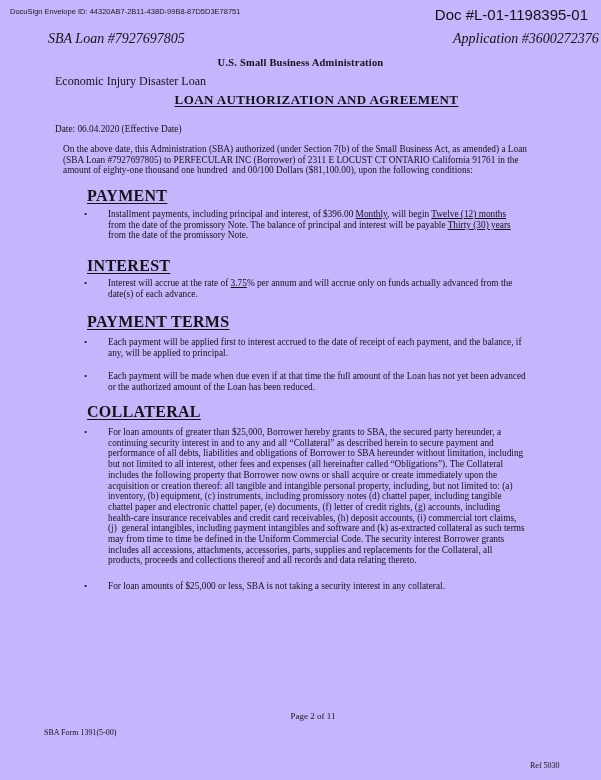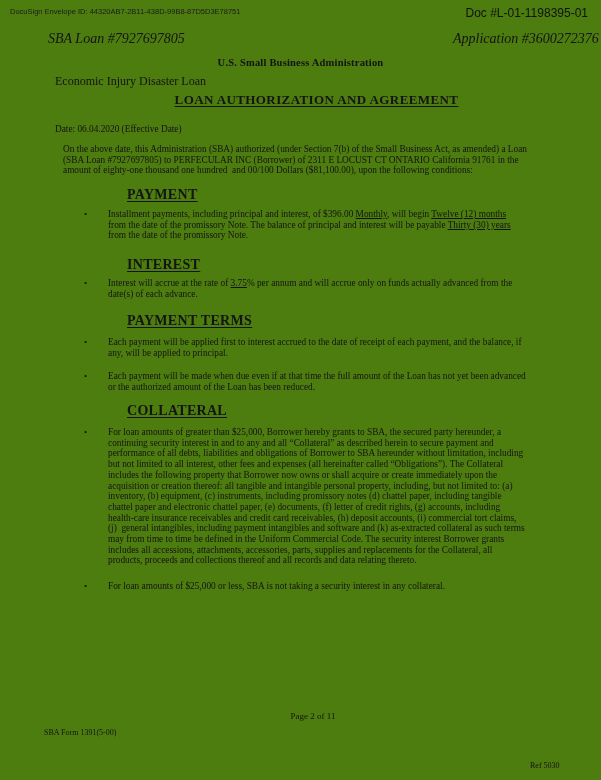--- a/index.html
+++ b/index.html
@@ -1,36 +1,36 @@
 <!DOCTYPE html>
 <html><head>
 <meta charset="utf-8">
 <style>
   html,body{margin:0;padding:0;background:#ffffff;}
   .page{
     position:relative;
     width:601px;height:780px;
-    background:#4d7c0f;
+    background:#c4b5fd;
     overflow:hidden;
     font-family:"Liberation Serif","DejaVu Serif",serif;
     color:#141414;
   }
   .abs{position:absolute;}
   .sans{font-family:"Liberation Sans","DejaVu Sans",sans-serif;}
   .center{left:0;right:0;text-align:center;}
   .bold{font-weight:bold;}
   .ul{text-decoration:underline;padding-left:32px;}
   .meta-small{font-size:7.5px;color:#1c1c1c;}
-  .docnum{font-size:12px;color:#111;margin-left:38px;}
+  .docnum{font-size:15px;color:#111;margin-left:38px;}
   .loanline{font-size:14px;font-style:italic;}
   .agency{font-size:10.5px;letter-spacing:0.2px;}
   .program{font-size:12px;}
   .doctitle{font-size:13px;letter-spacing:0.4px;text-underline-offset:2px;}
   .body-text{font-size:9.3px;line-height:10.7px;}
-  .heading{font-size:14px;letter-spacing:0.3px;text-underline-offset:1.5px;margin-left:40px;}
+  .heading{font-size:16px;letter-spacing:0.3px;text-underline-offset:1.5px;}
   .ln{white-space:pre;margin-left:8px;}
   .ln u{text-underline-offset:1px;}
   .bullet{display:flex;align-items:flex-start;}
   .bullet .dot{width:16px;flex:0 0 16px;font-size:9px;line-height:10.7px;}
   .footer-text{font-size:8px;}
   .pageno{font-size:9px;padding-left:25px;}
 </style>
 </head>
 <body>
 

